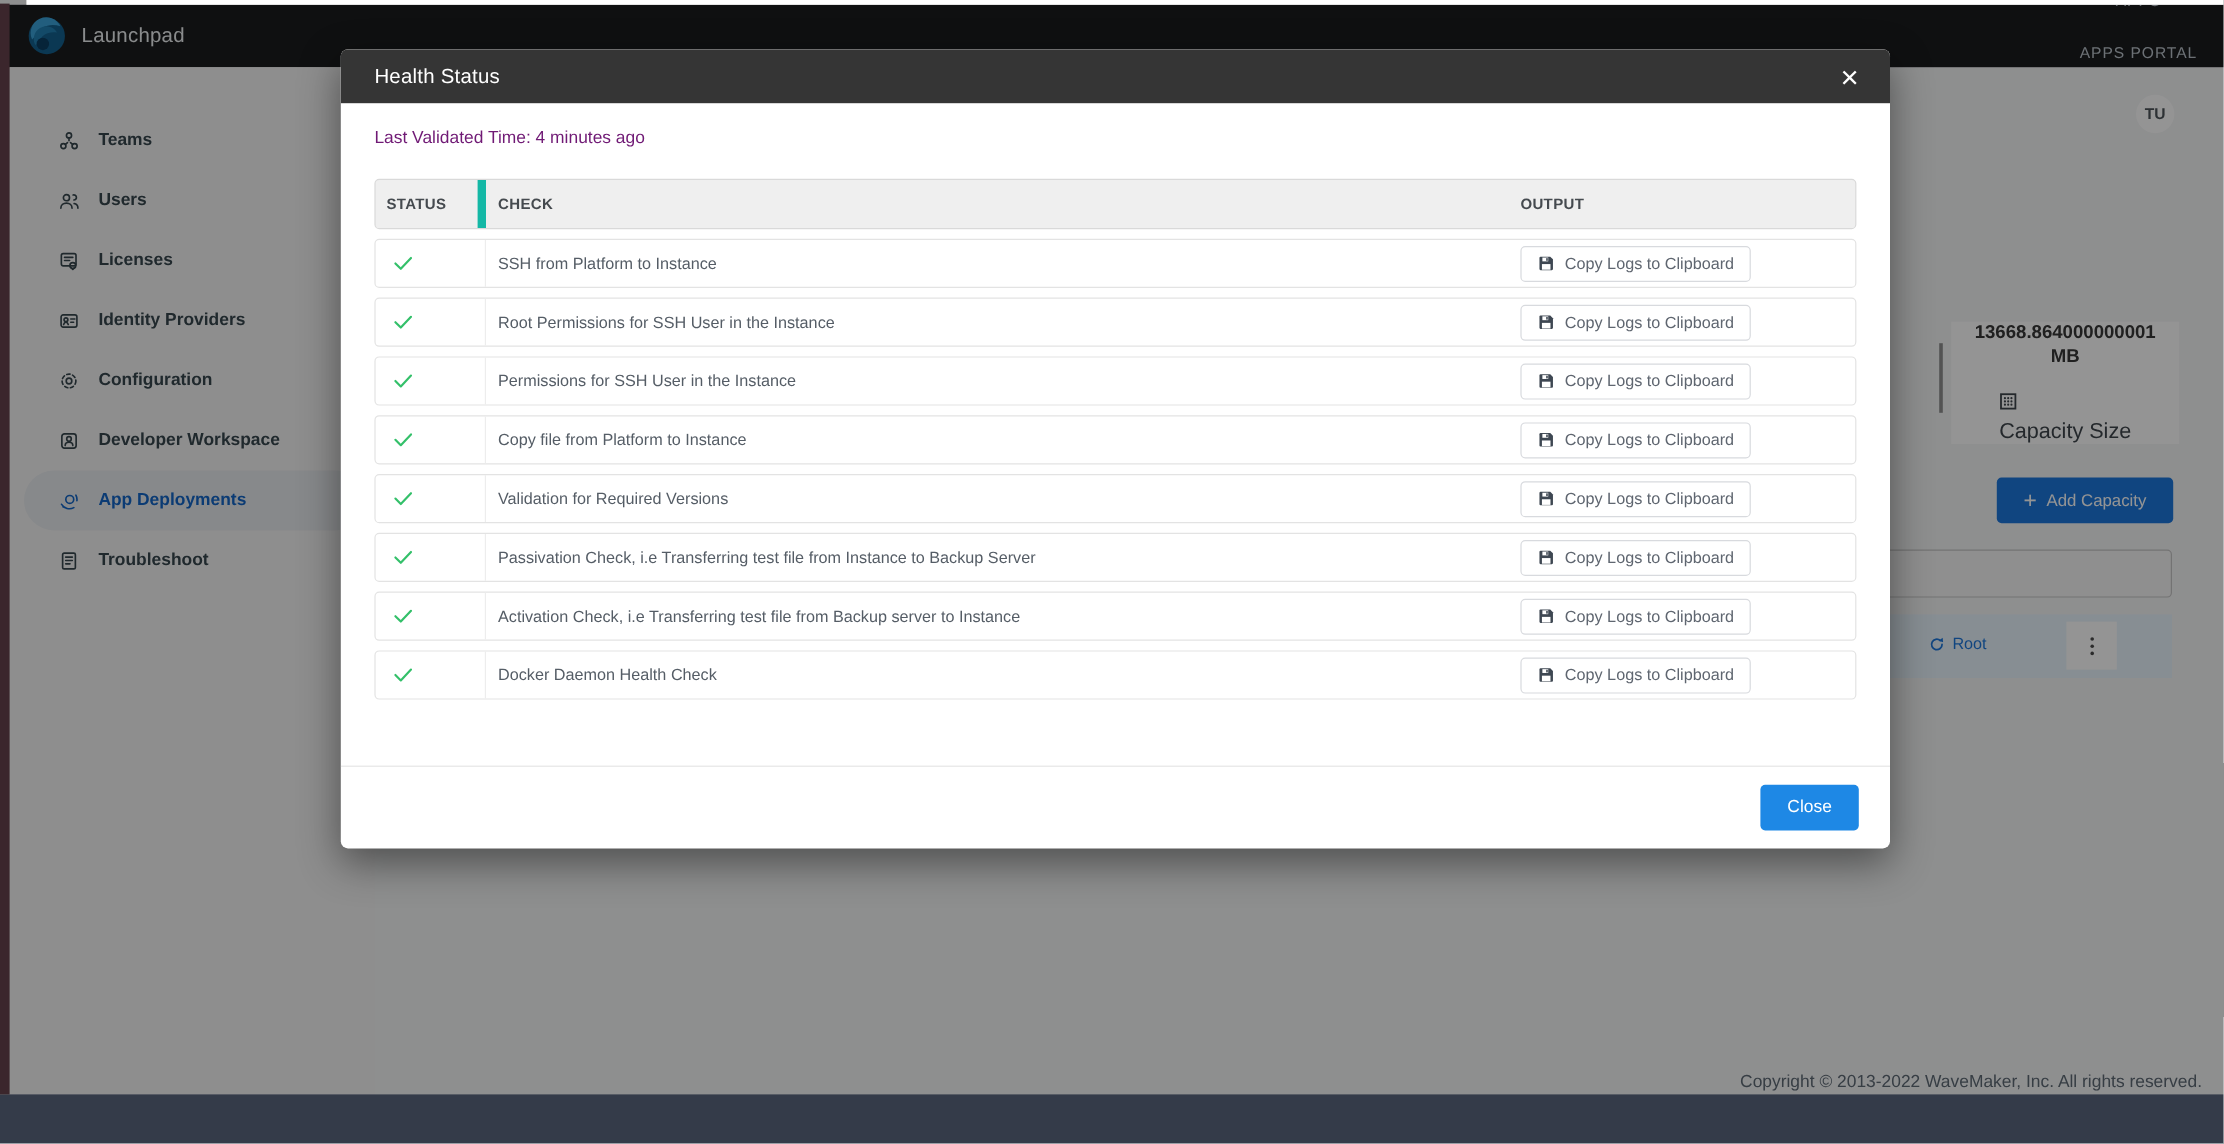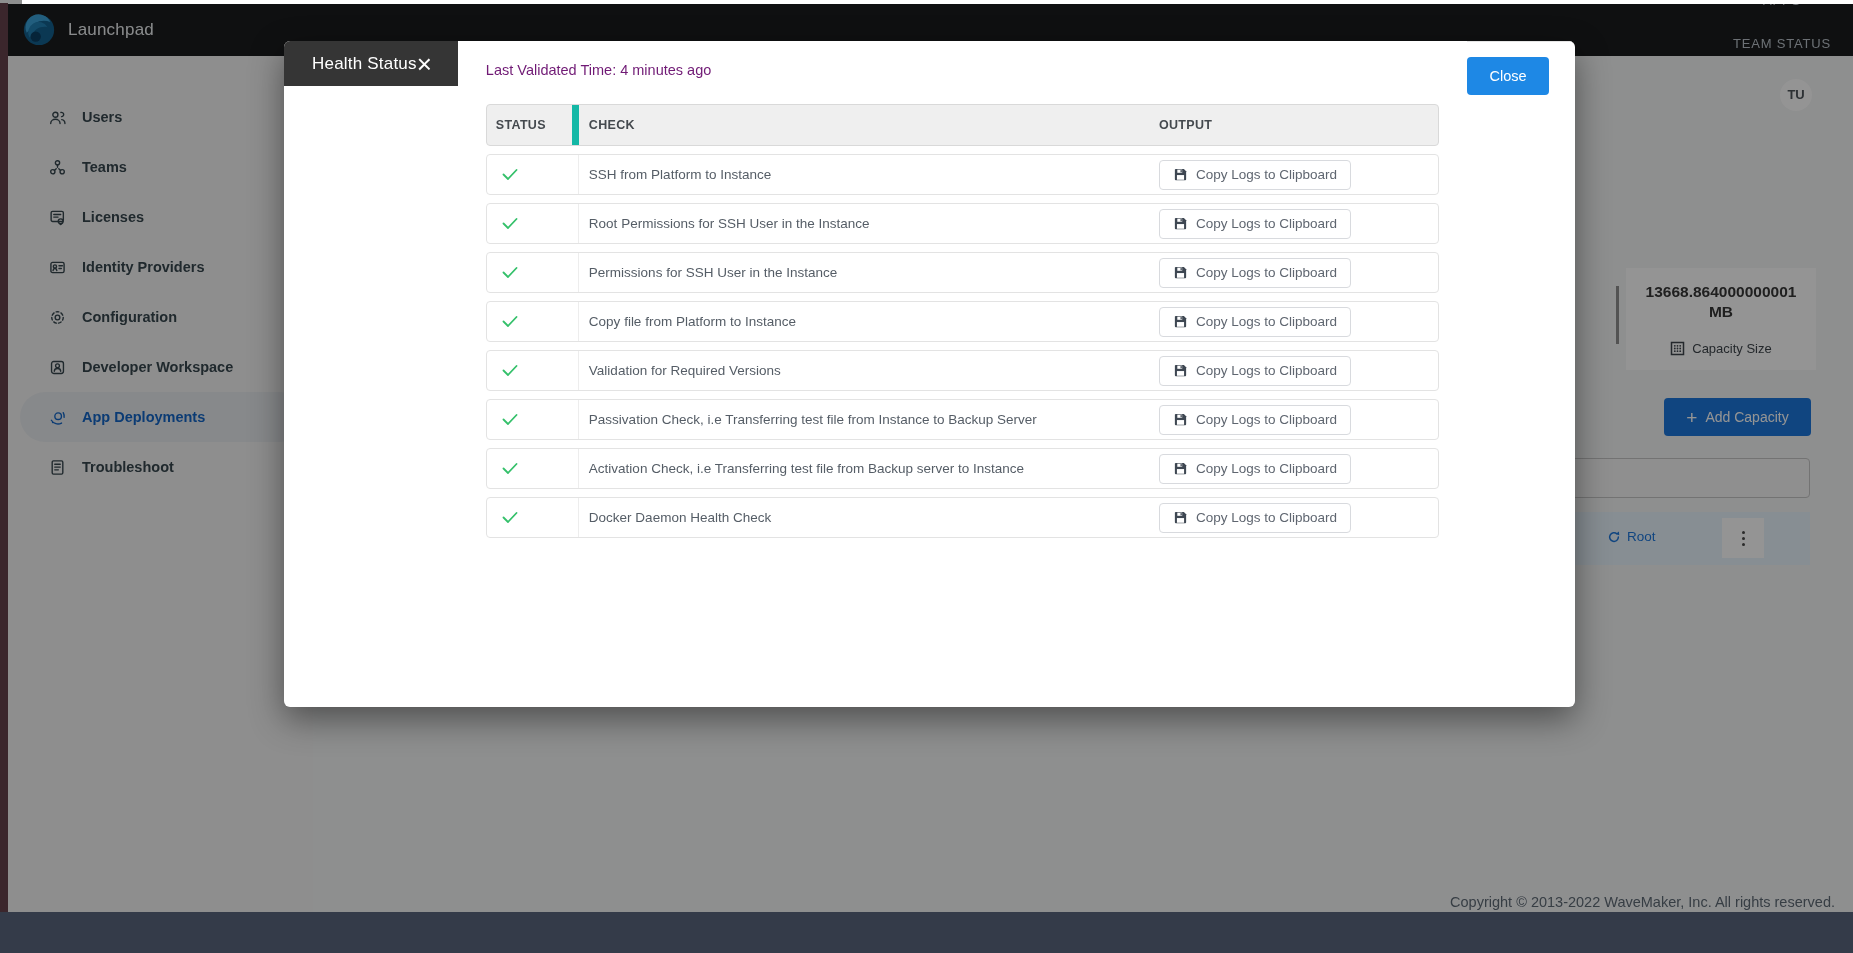--- a/index.html
+++ b/index.html
@@ -30,21 +30,21 @@
   .side-item svg{flex:0 0 auto;}
   .side-item.active{background:#e9ecef;border-radius:26px;margin:0 8px 0 12px;padding-left:28px;color:#1467c8;}
   .ic{stroke:#37474f;fill:none;stroke-width:1.3;stroke-linecap:round;stroke-linejoin:round;}
   .side-item.active .ic{stroke:#1467c8;}
 
   
   .vdivider{position:absolute;left:1616px;top:286px;width:3px;height:58px;background:#8f8f8f;z-index:1;}
   .capacity-panel{position:absolute;left:1626px;top:268px;width:190px;height:102px;background:#fff;z-index:1;
     display:flex;flex-direction:column;align-items:center;justify-content:center;gap:20px;}
   .cap-num{font-size:15.5px;font-weight:bold;color:#373737;text-align:center;line-height:1.25;}
-  .cap-label{display:flex;align-items:center;gap:7px;font-size:13px;color:#3f464c;}
+  .cap-label{display:flex;align-items:flex-start;gap:7px;font-size:18px;color:#3f464c;flex-direction:column;}
   .add-btn{position:absolute;left:1664px;top:398px;width:147px;height:38px;background:var(--action-blue);
     border:none;border-radius:4px;color:#fff;font-size:14px;z-index:1;cursor:pointer;
     display:flex;align-items:center;justify-content:center;gap:8px;font-family:inherit;}
   .add-btn .plus{font-size:19px;font-weight:400;line-height:1;}
   .listheader-bar{position:absolute;left:1330px;top:458px;width:480px;height:40px;background:#f6f6f6;
     border:1px solid #c6c6c6;border-radius:4px;z-index:1;}
   .selected-row{position:absolute;left:1330px;top:512px;width:480px;height:53px;background:#e9f4fd;z-index:1;}
   .sync-link{position:absolute;left:277px;top:17px;display:flex;align-items:center;gap:6px;
     color:var(--action-blue);font-size:13.5px;cursor:pointer;}
   .dots-box{position:absolute;left:392px;top:6px;width:42px;height:40px;background:#fff;
@@ -53,21 +53,21 @@
   .footer-text{position:absolute;right:18px;top:894px;font-size:14.5px;color:#5f6b76;z-index:1;}
   .bottom-strip{position:absolute;left:0;right:0;top:912px;height:41px;background:#5a667e;z-index:1;}
 
   
   .overlay{position:absolute;inset:0;background:rgba(0,0,0,.42);z-index:10;}
   .edge-top{position:absolute;left:22px;right:0;top:0;height:4px;background:#fff;z-index:15;}
   .edge-left{position:absolute;left:0;top:3px;width:8px;height:909px;background:#3b262c;z-index:15;}
 
   
   .modal{position:absolute;left:284px;top:41px;width:1291px;height:666px;background:#fff;border-radius:6px;
-    z-index:20;box-shadow:0 12px 34px rgba(0,0,0,.45);display:flex;flex-direction:row;overflow:hidden;}
+    z-index:20;box-shadow:0 12px 34px rgba(0,0,0,.45);display:flex;flex-direction:column;overflow:hidden;}
   .modal-header{height:45px;background:var(--modal-header);color:#fff;display:flex;align-items:center;
     padding:0 26px 0 28px;flex:0 0 auto;}
   .modal-title{font-size:17px;font-weight:500;letter-spacing:.2px;}
   .modal-close{margin-left:auto;color:#fff;font-size:26px;line-height:1;cursor:pointer;font-weight:400;}
   .modal-body{flex:1 1 auto;padding:21px 28px 0 28px;}
   .lv-time{font-size:14.5px;color:#701a75;}
   .htable{margin-top:26px;}
   .hhead{display:flex;align-items:stretch;height:42px;background:#efefef;border:1px solid #d9d9d9;border-radius:4px;
     font-size:12.5px;font-weight:bold;color:#454a4f;letter-spacing:.3px;}
   .hhead .h-status{width:92px;display:flex;align-items:center;padding-left:9px;border-right:7px solid #14b8a6;}
@@ -97,42 +97,42 @@
         <circle cx="18" cy="18" r="16" fill="#14618f"></circle>
         <path d="M5 21 A13.5 13.5 0 0 1 30 9.5 C22 6.5 11.5 9 8.5 17.5 Z" fill="#3ba3d9"></path>
         <path d="M8 26 A10.5 10.5 0 0 1 27 15 C20 13.5 12.5 17 11 24 Z" fill="#2280b4"></path>
         <circle cx="14.5" cy="25" r="5.5" fill="#0b3e63"></circle>
       </svg>
       <span class="brand">Launchpad</span>
     </div>
     <div class="topnav">
       <span class="navlink">STUDIO</span>
       <span class="navlink">APPS</span>
-      <span class="navlink">TEAM STATUS</span>
+      <span class="navlink">APPS PORTAL</span>
       <span class="avatar">TU</span>
     </div>
   </div>
 
   <div class="sidebar">
-    <div class="side-item">
-      <svg width="19" height="17" viewBox="0 0 16 16" class="ic">
-        <circle cx="6" cy="5.4" r="2.4"></circle>
-          <path d="M1.6 13.6c0-2.4 2-3.9 4.4-3.9s4.4 1.5 4.4 3.9"></path>
-        <path d="M11.2 3.3a2 2 0 1 1 .6 3.9M12 10c1.9.3 3 1.7 3 3.6"></path>
-      </svg>
-      <span>Users</span>
-    </div>
     <div class="side-item">
       <svg width="19" height="17" viewBox="0 0 16 16" class="ic">
         <circle cx="8" cy="3.6" r="2"></circle>
           <circle cx="3.6" cy="12" r="2"></circle>
           <circle cx="12.4" cy="12" r="2"></circle>
         <path d="M8 5.6v2.2M5 10.8l1.8-1.6M11 10.8l-1.8-1.6"></path>
       </svg>
       <span>Teams</span>
+    </div>
+    <div class="side-item">
+      <svg width="19" height="17" viewBox="0 0 16 16" class="ic">
+        <circle cx="6" cy="5.4" r="2.4"></circle>
+          <path d="M1.6 13.6c0-2.4 2-3.9 4.4-3.9s4.4 1.5 4.4 3.9"></path>
+        <path d="M11.2 3.3a2 2 0 1 1 .6 3.9M12 10c1.9.3 3 1.7 3 3.6"></path>
+      </svg>
+      <span>Users</span>
     </div>
     <div class="side-item">
       <svg width="19" height="17" viewBox="0 0 16 16" class="ic">
         <rect x="2" y="2.2" width="11.5" height="9.6" rx="1.4"></rect>
           <path d="M4.5 5.2h6.5M4.5 7.6h4"></path>
         <circle cx="11" cy="11.6" r="2.3"></circle>
           <path d="M10 13.6l1 .9 1-.9"></path>
       </svg>
       <span>Licenses</span>
     </div>

